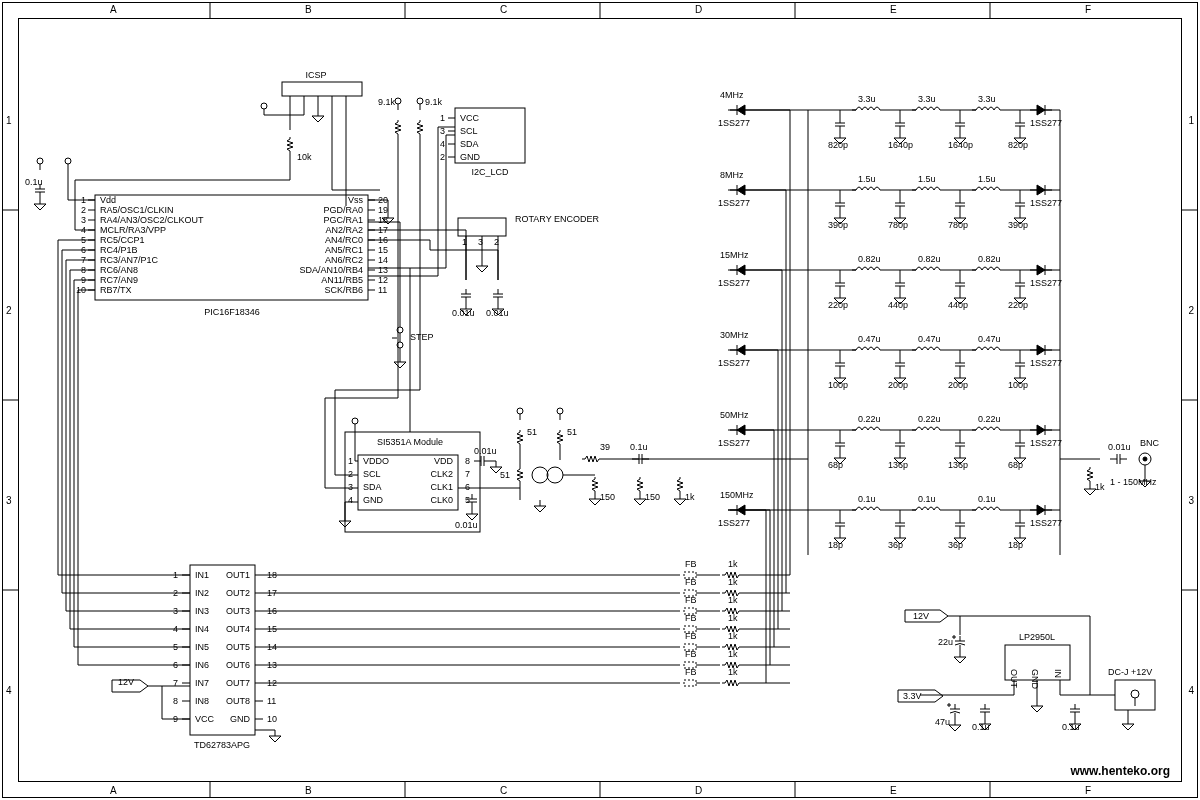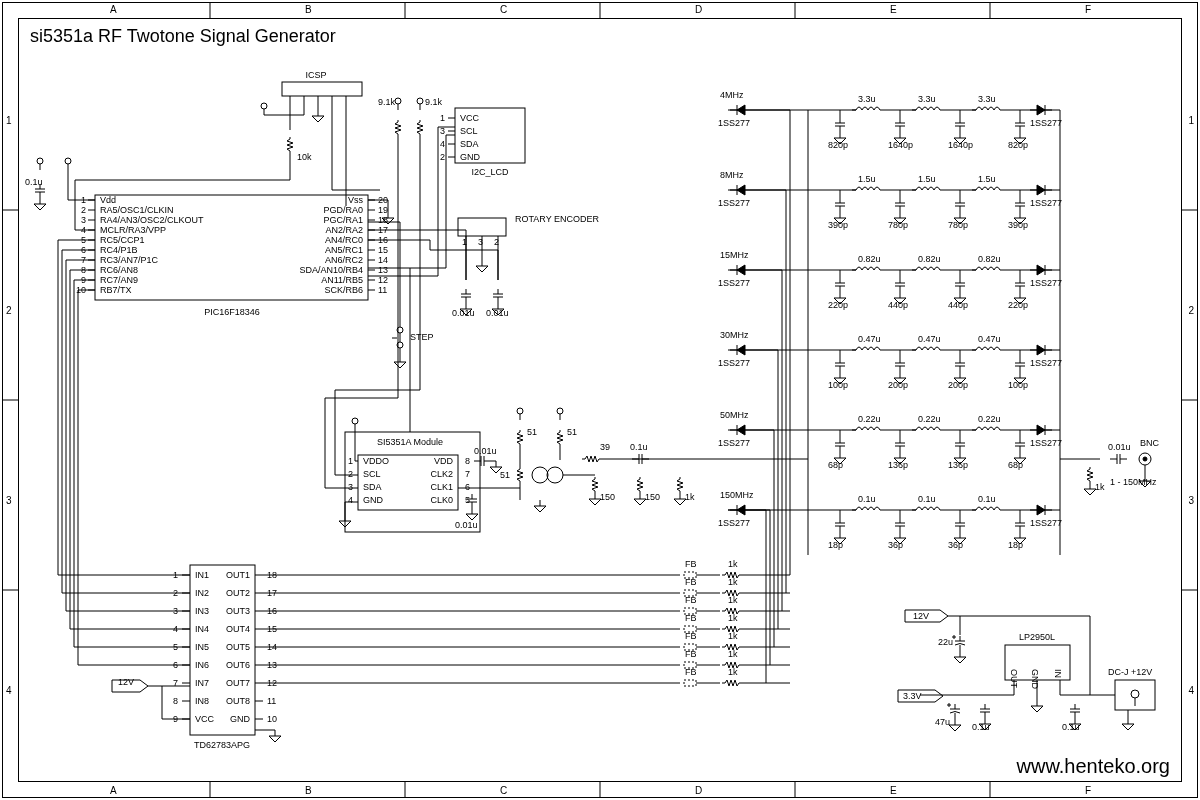--- a/index.html
+++ b/index.html
@@ -1,21 +1,21 @@
 <!DOCTYPE html>
 <html><head>
 <meta charset="utf-8">
 <style>
   html,body{margin:0;padding:0;background:#fff;font-family:Arial,Helvetica,sans-serif;font-size:10px;color:#000}
   .sheet{position:relative;width:1200px;height:800px;box-sizing:border-box}
   .border-outer{position:absolute;left:2px;top:2px;right:2px;bottom:2px;border:1px solid #000}
   .border-inner{position:absolute;left:18px;top:18px;right:18px;bottom:18px;border:1px solid #000}
   .grid-label{position:absolute;font-size:10px;color:#000}
   .title{position:absolute;left:30px;top:26px;font-size:18px;font-weight:normal}
-  .url{position:absolute;right:30px;bottom:22px;font-size:20px;font-weight:normal}
+  .url{position:absolute;right:30px;bottom:22px;font-size:12px;font-weight:bold}
   svg{position:absolute;left:0;top:0}
   text{font-family:Arial,Helvetica,sans-serif;font-size:9px;fill:#000}
   .thick{stroke:#000;stroke-width:1;fill:none}
   .wire{stroke:#000;stroke-width:1;fill:none}
   .filled{fill:#000;stroke:#000}
 </style>
 </head>
 <body>
 
 <div class="sheet">
@@ -36,21 +36,20 @@
   <div class="grid-label" style="left:1085px;bottom:4px">F</div>
   <div class="grid-label" style="left:6px;top:115px">1</div>
   <div class="grid-label" style="left:6px;top:305px">2</div>
   <div class="grid-label" style="left:6px;top:495px">3</div>
   <div class="grid-label" style="left:6px;top:685px">4</div>
   <div class="grid-label" style="right:6px;top:115px">1</div>
   <div class="grid-label" style="right:6px;top:305px">2</div>
   <div class="grid-label" style="right:6px;top:495px">3</div>
   <div class="grid-label" style="right:6px;top:685px">4</div>
 
-  <div class="title">si5351a RF Twotone Signal Generator</div>
   <div class="url">www.henteko.org</div>
 
   <svg width="1200" height="800">
     <defs>
       <g id="gnd">
           <line x1="0" y1="0" x2="0" y2="6" class="wire"></line>
           <line x1="-6" y1="6" x2="6" y2="6" class="wire"></line>
           <line x1="-6" y1="6" x2="0" y2="12" class="wire"></line>
           <line x1="6" y1="6" x2="0" y2="12" class="wire"></line>
         </g>

